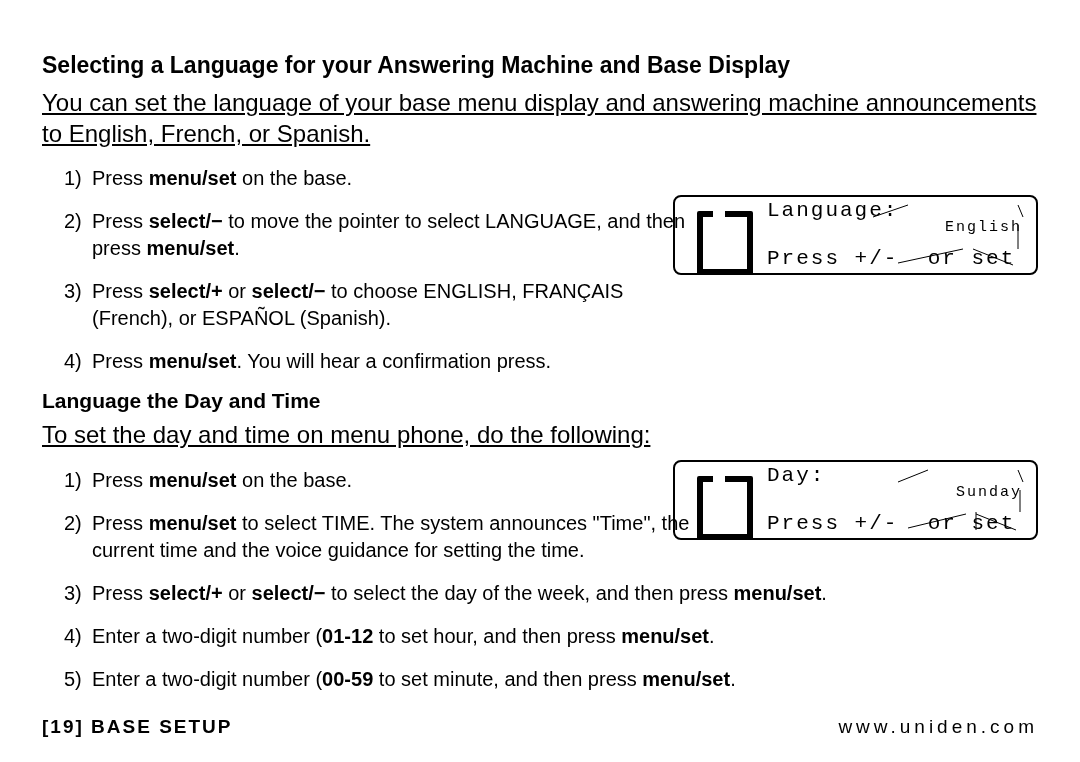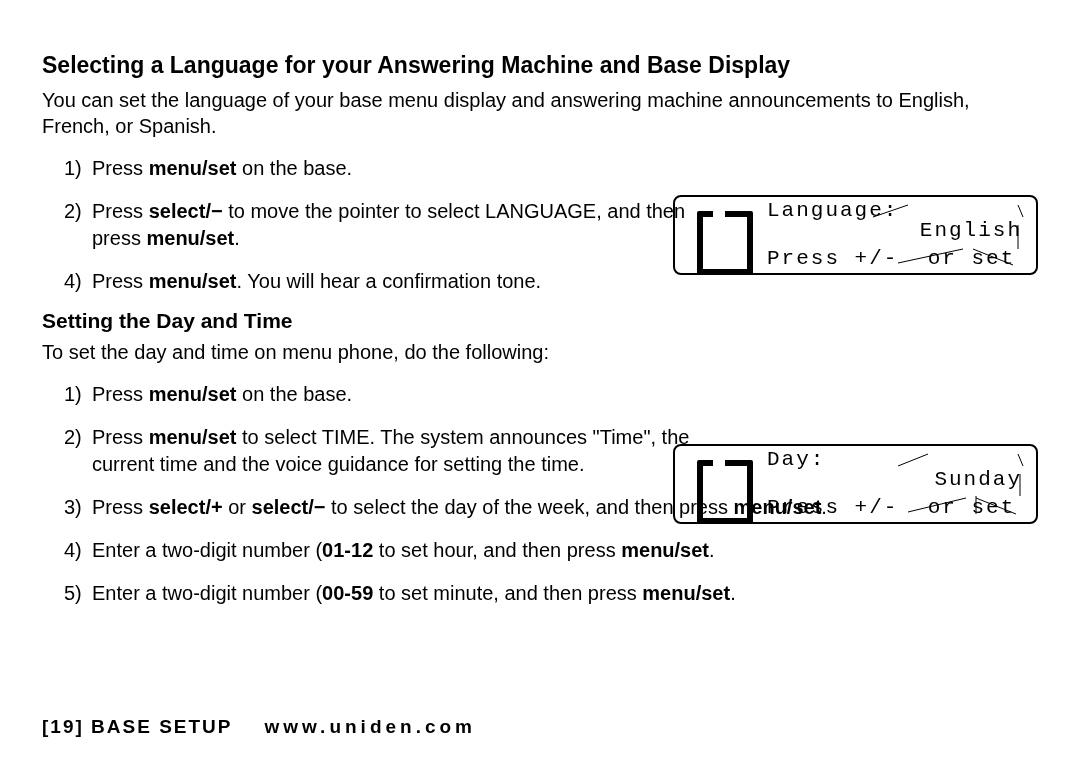--- a/index.html
+++ b/index.html
@@ -28,23 +28,24 @@
     font-size: 23px;
     font-weight: bold;
     margin: 4px 0 8px 0;
   }
   h3.section {
     font-size: 21px;
     font-weight: bold;
     margin: 14px 0 6px 0;
   }
   p.intro {
-    font-size: 20px;
+    font-size: 24px;
     margin: 0 0 8px 0;
     line-height: 1.3;
+    text-decoration: underline;
   }
   ol.steps {
     margin: 0;
     padding: 0 0 0 22px;
     font-size: 20px;
     line-height: 1.35;
   }
   ol.steps > li {
     list-style: none;
     position: relative;
@@ -62,28 +63,28 @@
   .right-col {
     width: 625px;
   }
 
   .footer {
     position: absolute;
     left: 42px;
     right: 42px;
     bottom: 24px;
     display: flex;
-    justify-content: flex-start;
+    justify-content: space-between;
     font-size: 19px;
     font-weight: bold;
     letter-spacing: 2px;
   }
   .footer .url {
     letter-spacing: 4px;
-    font-weight: bold;
+    font-weight: normal;
     margin-left: 32px;
   }
 
   
   .lcd {
     position: absolute;
     right: 42px;
     width: 365px;
     height: 80px;
     border: 2px solid #000;
@@ -98,21 +99,21 @@
   .lcd .line1 {
     position: absolute;
     left: 92px;
     top: 2px;
     font-size: 21px;
   }
   .lcd .line2a {
     position: absolute;
     right: 14px;
     top: 22px;
-    font-size: 21px;
+    font-size: 15px;
     margin-left: 36px;
   }
   .lcd .line2b {
     position: absolute;
     left: 92px;
     bottom: 3px;
     font-size: 21px;
   }
 
   
@@ -179,29 +180,32 @@
     </div>
   </div>
 
   <ol class="steps right-col">
     <li data-num="1">
       <span>Press </span><span class="bold">menu/set</span><span> on the base.</span>
     </li>
     <li data-num="2">
       <span>Press </span><span class="bold">select/−</span><span> to move the pointer to select LANGUAGE, and then press </span><span class="bold">menu/set</span><span>.</span>
     </li>
+    <li data-num="3">
+      <span>Press </span><span class="bold">select/+</span><span> or </span><span class="bold">select/−</span><span> to choose ENGLISH, FRANÇAIS (French), or ESPAÑOL (Spanish).</span>
+    </li>
     <li data-num="4">
-      <span>Press </span><span class="bold">menu/set</span><span>. You will hear a confirmation tone.</span>
+      <span>Press </span><span class="bold">menu/set</span><span>. You will hear a confirmation press.</span>
     </li>
   </ol>
 
-  <h3 class="section">Setting the Day and Time</h3>
+  <h3 class="section">Language the Day and Time</h3>
   <p class="intro">To set the day and time on menu phone, do the following:</p>
 
-  <div class="lcd" style="top:444px">
+  <div class="lcd" style="top:460px">
     <div class="digit">
       <div class="outer"></div>
       <div class="gap top"></div>
       <div class="gap bottom"></div>
     </div>
     <div class="line1">Day:</div>
     <div class="line2a">Sunday</div>
     <div class="line2b">
       <span>Press +/-</span>&nbsp;&nbsp;<span>or set</span>
     </div>

